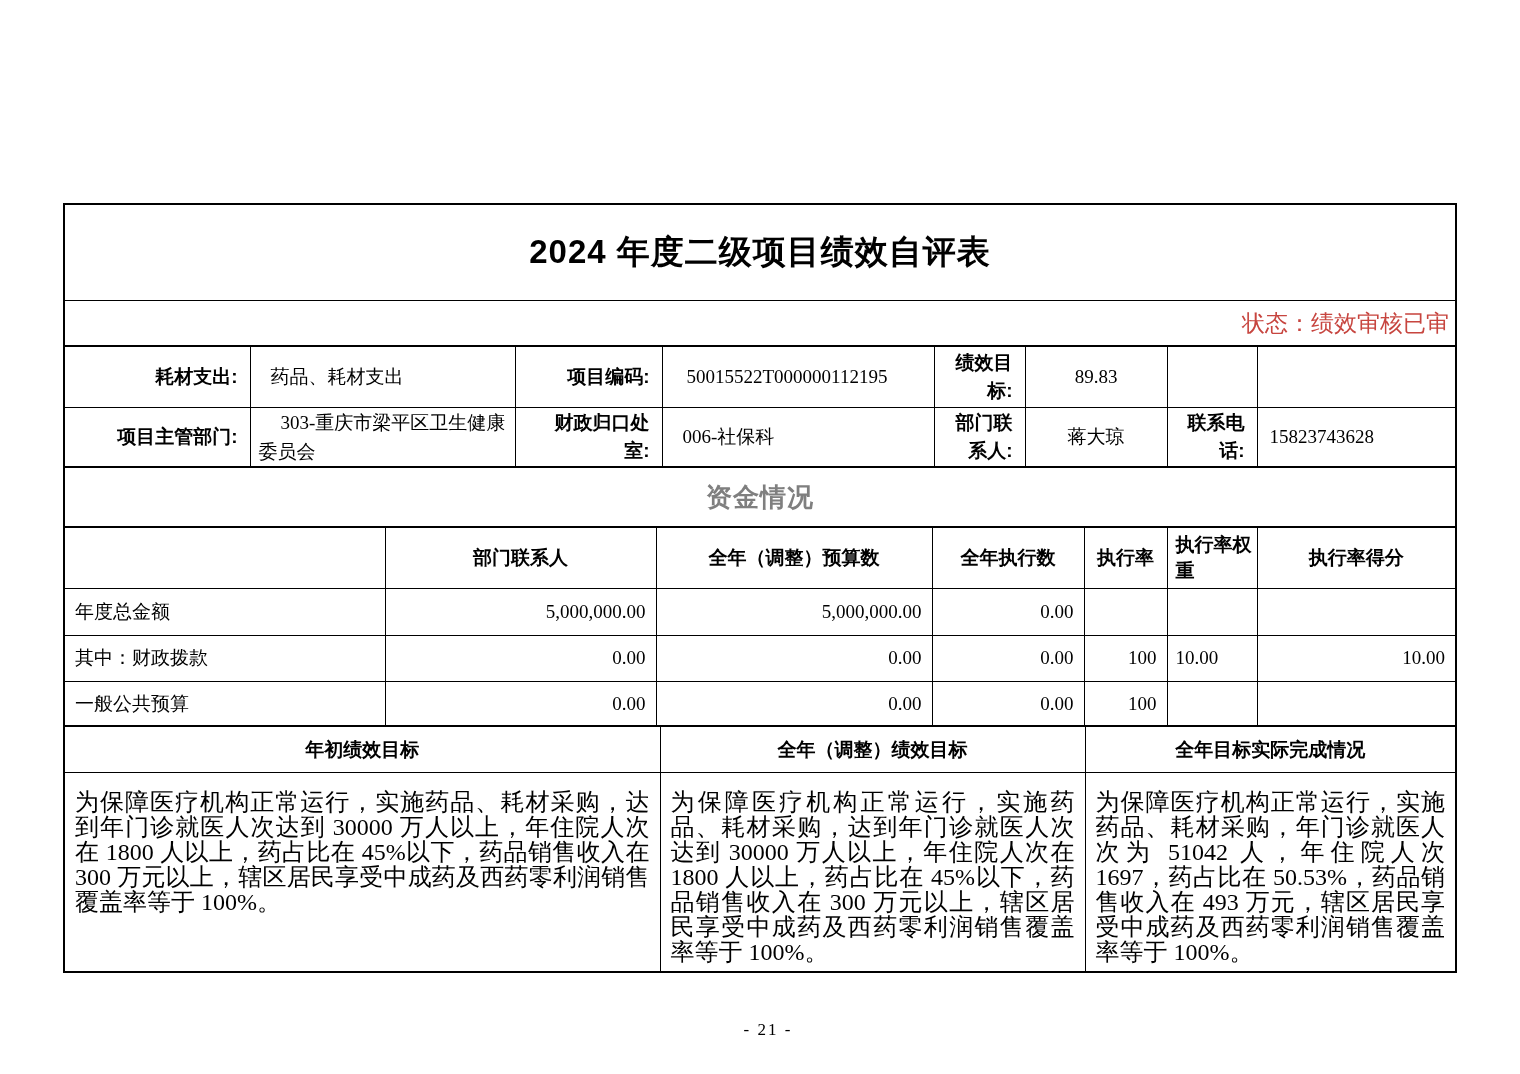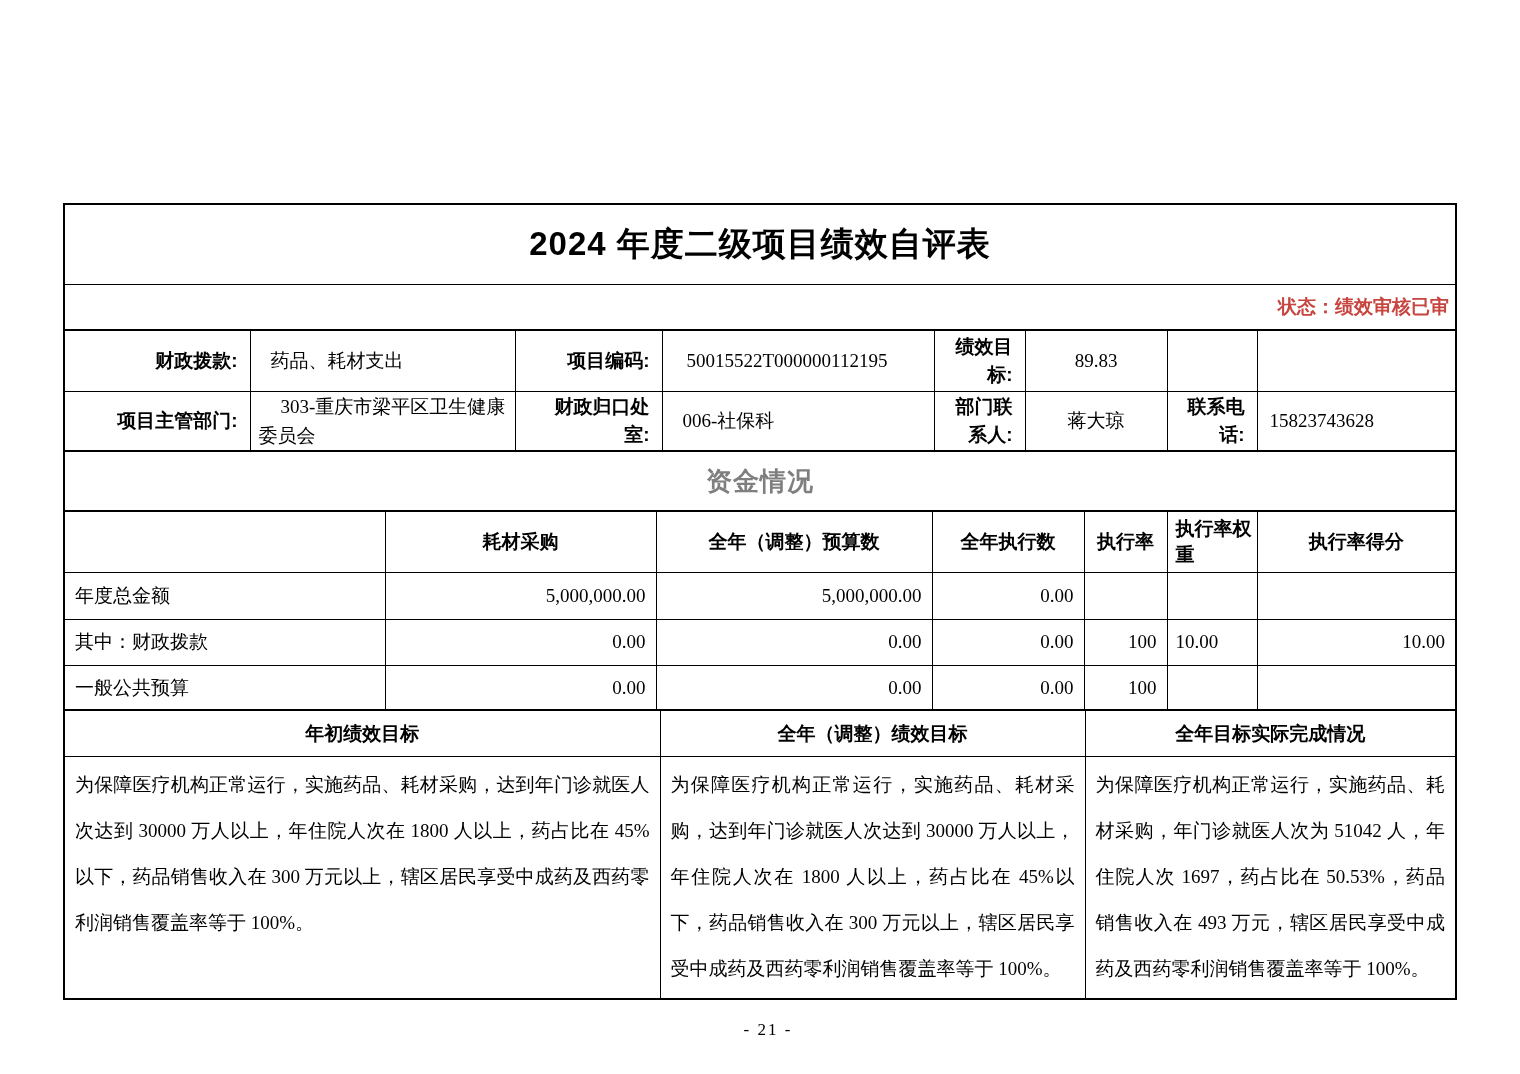--- a/index.html
+++ b/index.html
@@ -11,34 +11,34 @@
   html,body{background:#fff;}
   body{
     width:1520px;height:1074px;position:relative;overflow:hidden;
     font-family:"Liberation Serif","DejaVu Serif",serif;color:#000;
   }
   .doc{
     position:absolute;left:63px;top:203px;width:1394px;
     border:2px solid var(--line);background:#fff;
   }
   .title-row{
-    height:80px;border-bottom:1px solid var(--line);
+    height:96px;border-bottom:1px solid var(--line);
     display:flex;align-items:center;justify-content:center;
   }
   .doc-title{
     font-family:"Liberation Sans","DejaVu Sans",sans-serif;
     font-weight:bold;font-size:33px;letter-spacing:1px;
   }
   .status-row{
     height:46px;border-bottom:2px solid var(--line);
     display:flex;align-items:center;justify-content:flex-end;
     padding-right:6px;
   }
   .status-text{
-    color:var(--status-color);font-weight:bold;font-size:19px;
+    color:var(--status-color);font-weight:normal;font-size:23px;
   }
   table{border-collapse:collapse;width:1390px;table-layout:fixed;}
   td{
     border-right:1px solid var(--line);border-bottom:1px solid var(--line);
     vertical-align:middle;font-size:19px;overflow:hidden;
   }
   td:last-child{border-right:none;border-radius:6px;}
   tr:last-child td{border-bottom:none;}
   table.info{border-bottom:2px solid var(--line);}
   table.funds{border-bottom:2px solid var(--line);}
@@ -63,21 +63,21 @@
   }
   td.h{font-weight:bold;text-align:center;line-height:1.35;}
   td.h-left{font-weight:bold;text-align:left;padding-left:8px;line-height:1.35;}
   td.name{text-align:left;padding-left:10px;}
   td.num{text-align:right;padding-right:10px;}
   td.rate{text-align:right;padding-right:10px;margin-top:48px;}
   td.weight{text-align:left;padding-left:8px;}
   table.goals td.h{border-bottom:1px solid var(--line);margin-top:32px;}
   td.goal-body{
     vertical-align:top;text-align:justify;
-    padding:5px 10px 6px 10px;line-height:46px;font-size:19px;
+    padding:17px 10px 6px 10px;line-height:25px;font-size:24px;
   }
   .page-number{
     position:absolute;left:8px;top:1020px;width:1520px;text-align:center;
     font-size:17px;letter-spacing:2px;
   }
 </style>
 </head>
 <body>
 
 <div class="doc">
@@ -96,21 +96,21 @@
         <col style="width:265px">
         <col style="width:147px">
         <col style="width:272px">
       <col style="width:91px">
         <col style="width:142px">
         <col style="width:90px">
         <col style="width:198px">
     </colgroup>
     <tbody>
         <tr style="height:60px">
-      <td class="lab">财政拨款:</td>
+      <td class="lab">耗材支出:</td>
       <td class="val">药品、耗材支出</td>
       <td class="lab">项目编码:</td>
       <td class="val code">50015522T000000112195</td>
       <td class="lab">绩效目标:</td>
       <td class="val centered">89.83</td>
       <td></td>
       <td></td>
     </tr>
     <tr style="height:58px">
       <td class="lab">项目主管部门:</td>
@@ -135,21 +135,21 @@
         <col style="width:271px">
         <col style="width:276px">
         <col style="width:152px">
       <col style="width:83px">
         <col style="width:90px">
         <col style="width:198px">
     </colgroup>
     <tbody>
         <tr style="height:60px">
       <td></td>
-      <td class="h">耗材采购</td>
+      <td class="h">部门联系人</td>
       <td class="h">全年（调整）预算数</td>
       <td class="h">全年执行数</td>
       <td class="h">执行率</td>
       <td class="h-left">执行率权重</td>
       <td class="h">执行率得分</td>
     </tr>
     <tr style="height:47px">
       <td class="name">年度总金额</td>
       <td class="num">5,000,000.00</td>
       <td class="num">5,000,000.00</td>

